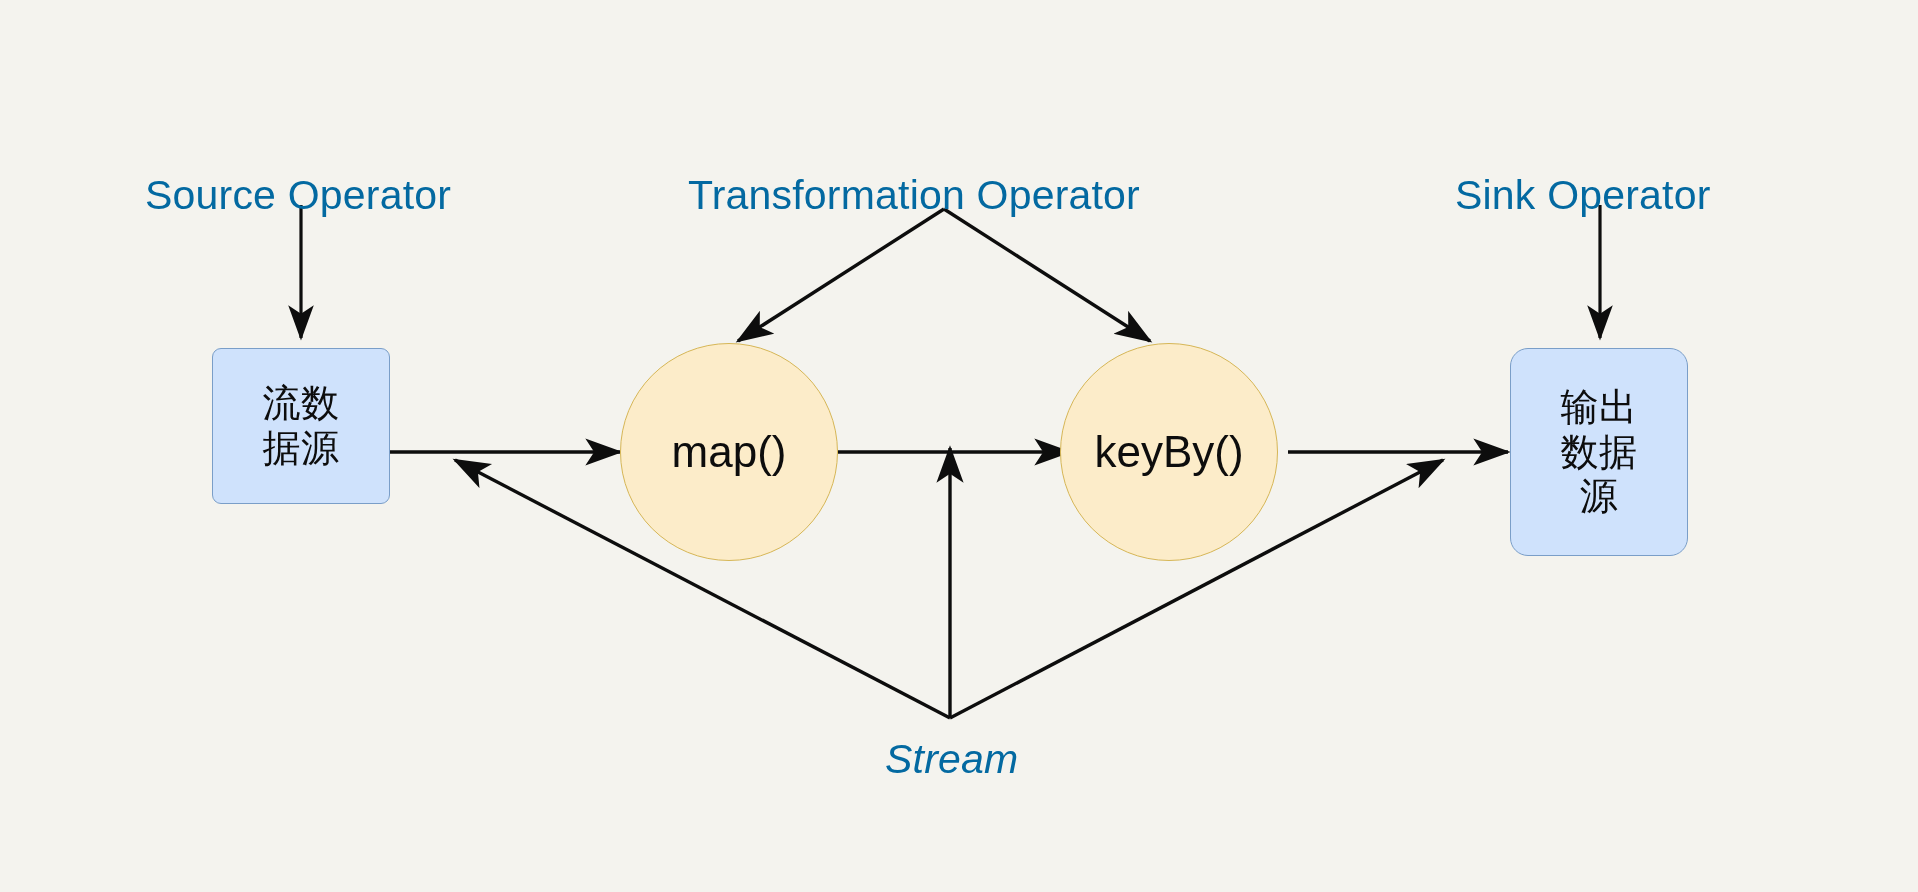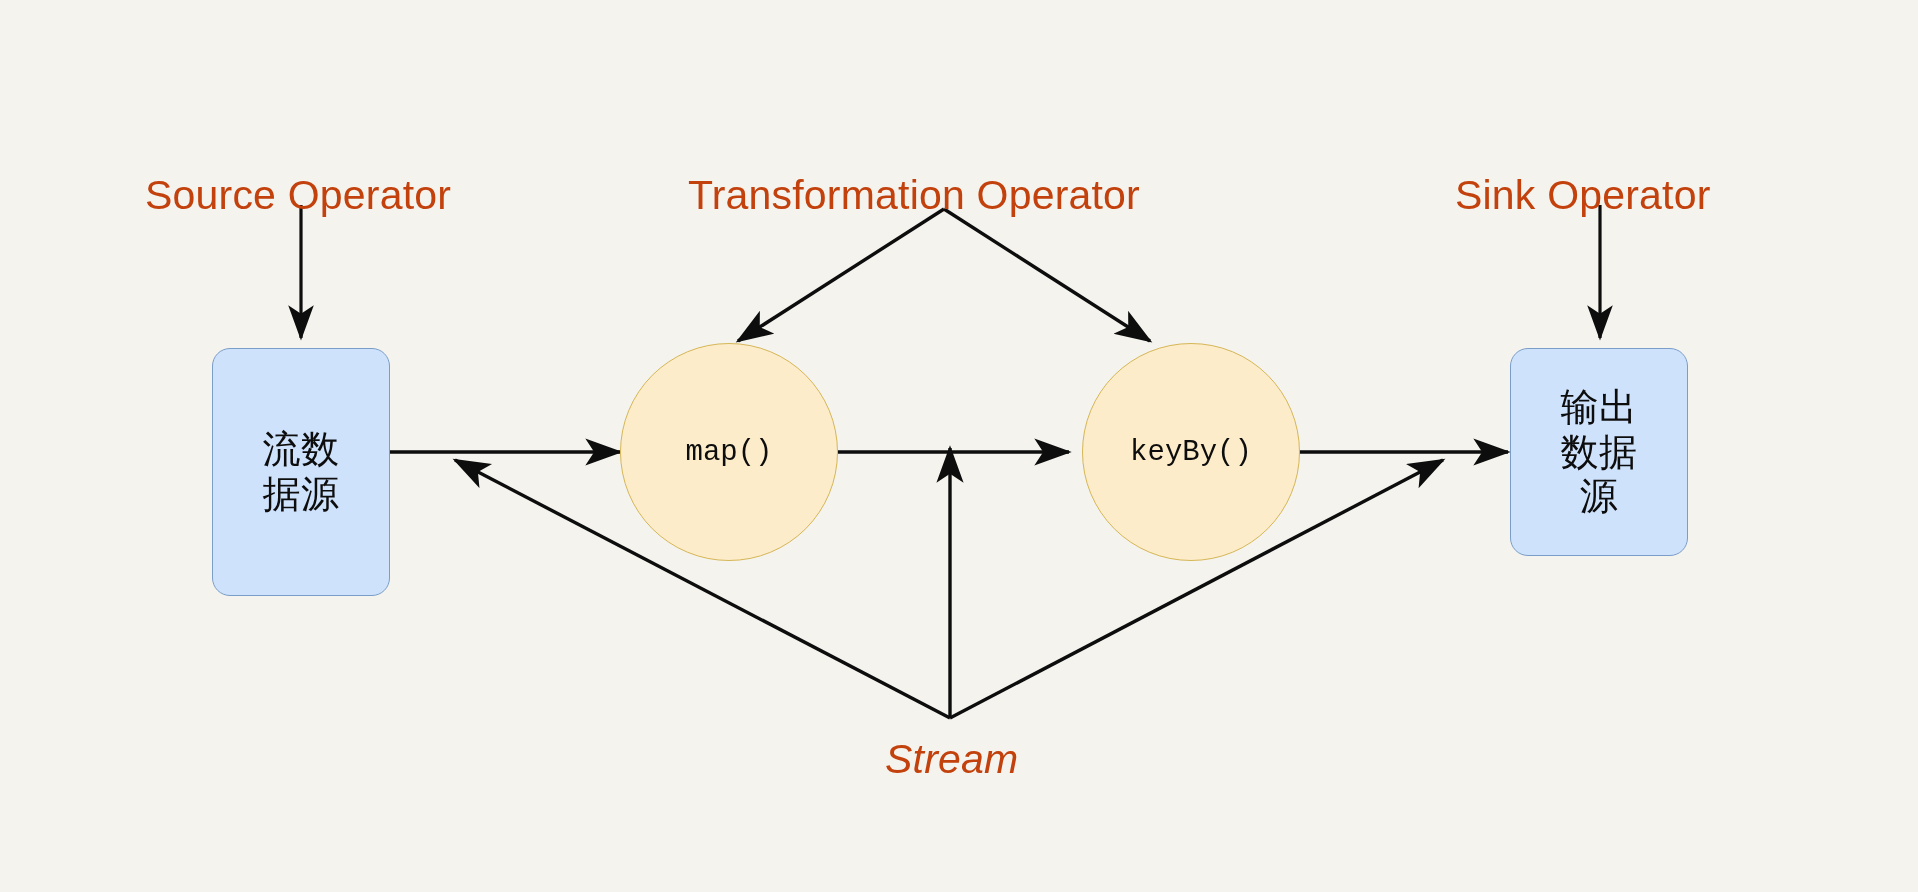--- a/index.html
+++ b/index.html
@@ -43,28 +43,28 @@
     letter-spacing: 0.5px;
     white-space: pre-line;
     font-family: "DejaVu Sans", "Liberation Sans", sans-serif;
   }
   .circle {
     background: #fcecc9;
     border: 1.6px solid #d6b656;
     border-radius: 50%;
   }
   .circle .label {
-    font-size: 29px;
+    font-size: 44px;
     color: #0d0d0d;
-    font-family: Liberation Mono, monospace;
+    font-family: Liberation Sans, sans-serif;
   }
   .caption {
     position: absolute;
     font-size: 41px;
-    color: #c2410c;
+    color: #0369a1;
     white-space: nowrap;
     letter-spacing: 0.2px;
   }
 </style>
 </head>
 <body>
 
 <div id="stage">
 
   <svg class="edges" viewBox="0 0 1918 892" xmlns="http://www.w3.org/2000/svg">
@@ -96,30 +96,30 @@
   </svg>
 
   <div class="caption" style="left:145px; top:172px;">Source Operator</div>
 
   <div class="caption" style="left:1455px; top:172px;">Sink Operator</div>
 
   <div class="caption" style="left:688px; top:172px;">Transformation Operator</div>
 
   <div class="caption" style="left:885px; top:736px;font-style:italic;">Stream</div>
 
-  <div class="node box" style="left:212px; top:348px; width:178px; height:248px;">
+  <div class="node box" style="left:212px; top:348px; width:178px; height:156px;border-radius:9px;">
     <span class="label">流数
 据源</span>
   </div>
 
   <div class="node circle" style="left:620px; top:343px; width:218px; height:218px;">
     <span class="label">map()</span>
   </div>
 
-  <div class="node circle" style="left:1082px; top:343px; width:218px; height:218px;">
+  <div class="node circle" style="left:1060px; top:343px; width:218px; height:218px;">
     <span class="label">keyBy()</span>
   </div>
 
   <div class="node box" style="left:1510px; top:348px; width:178px; height:208px;justify-content:center;">
     <span class="label">输出
 数据
 源</span>
   </div>
 
 </div>

